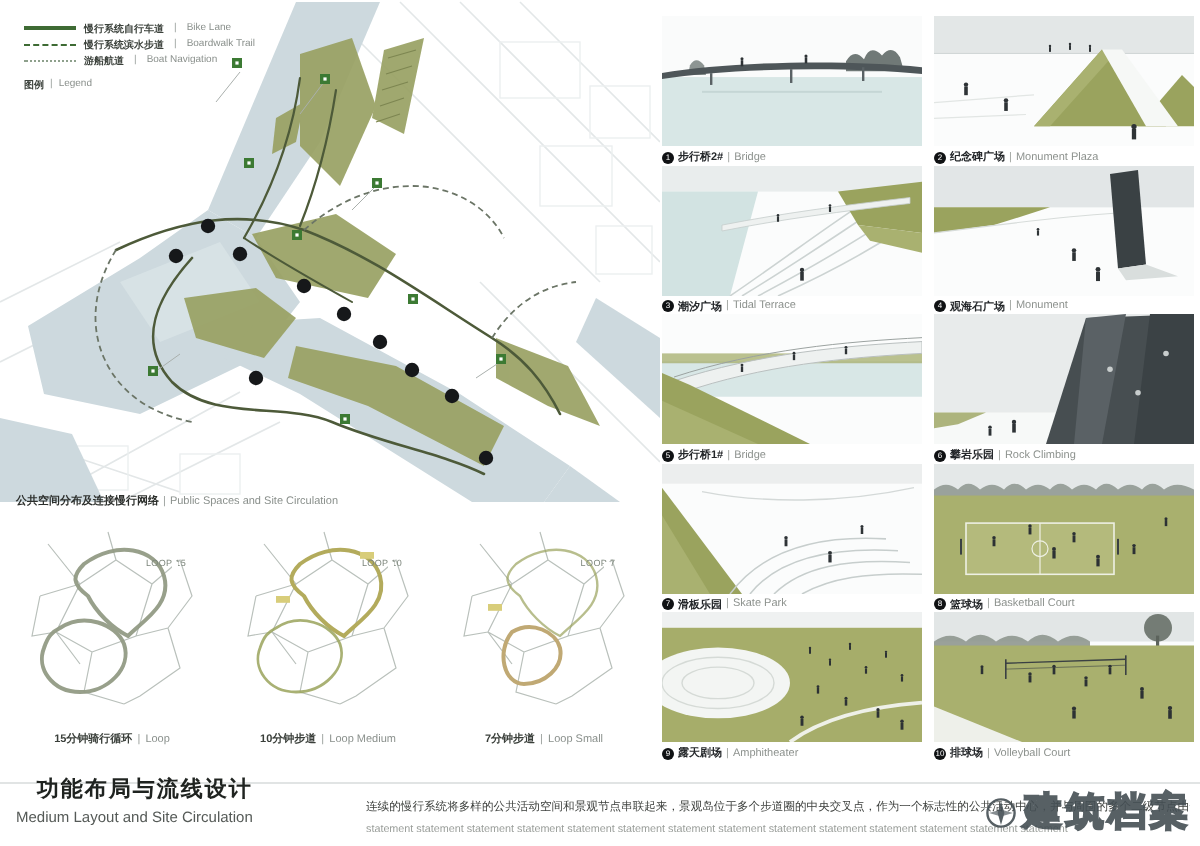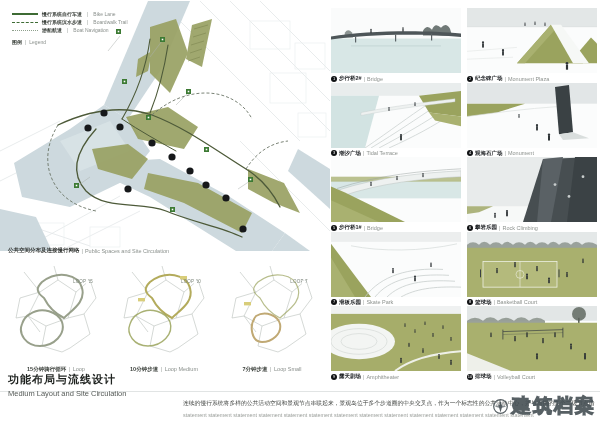--- a/index.html
+++ b/index.html
@@ -35,21 +35,21 @@
   .loop-badge{position:absolute;right:10px;top:20px;width:34px;text-align:center;}
   .badge-sq{width:9px;height:9px;background:#3c7a33;border-radius:1px;margin:0 auto;position:relative;}
   .badge-sq::after{content:"";position:absolute;left:3px;top:3px;width:3px;height:3px;background:#fff;}
   .badge-text{display:block;font-size:4.5px;color:#7c857b;margin-top:1px;letter-spacing:.2px;}
   .loop-label{text-align:center;font-size:5.5px;margin-top:2px;white-space:nowrap;}
   .loop-label .cn{color:#3a3f3a;font-weight:bold;}
   .loop-label .pipe{color:#9aa09c;margin:0 1px;}
   .loop-label .en{color:#8a908c;}
   
   .footer-rule{position:absolute;left:0;right:0;top:391px;border-top:1px solid #e1e4e4;}
-  .title-block{position:absolute;left:8px;top:372px;}
+  .title-block{position:absolute;left:8px;top:387px;text-align:right;}
   .title-cn{font-size:11px;font-weight:bold;color:#1f2320;letter-spacing:1px;}
   .title-en{font-size:7.5px;color:#555a57;margin-top:2px;}
   .desc{position:absolute;left:183px;top:399px;width:412px;overflow:hidden;}
   .desc-line1{font-size:5.8px;color:#3c3f3c;white-space:nowrap;}
   .desc-line2{font-size:5.4px;color:#9a9e9a;white-space:nowrap;margin-top:4px;}
   
   .watermark{position:absolute;right:4px;bottom:4px;display:flex;align-items:center;gap:3px;opacity:.9;}
   .wm-icon{width:17px;height:17px;}
   .wm-text{
     font-size:19px;font-weight:bold;letter-spacing:2px;

